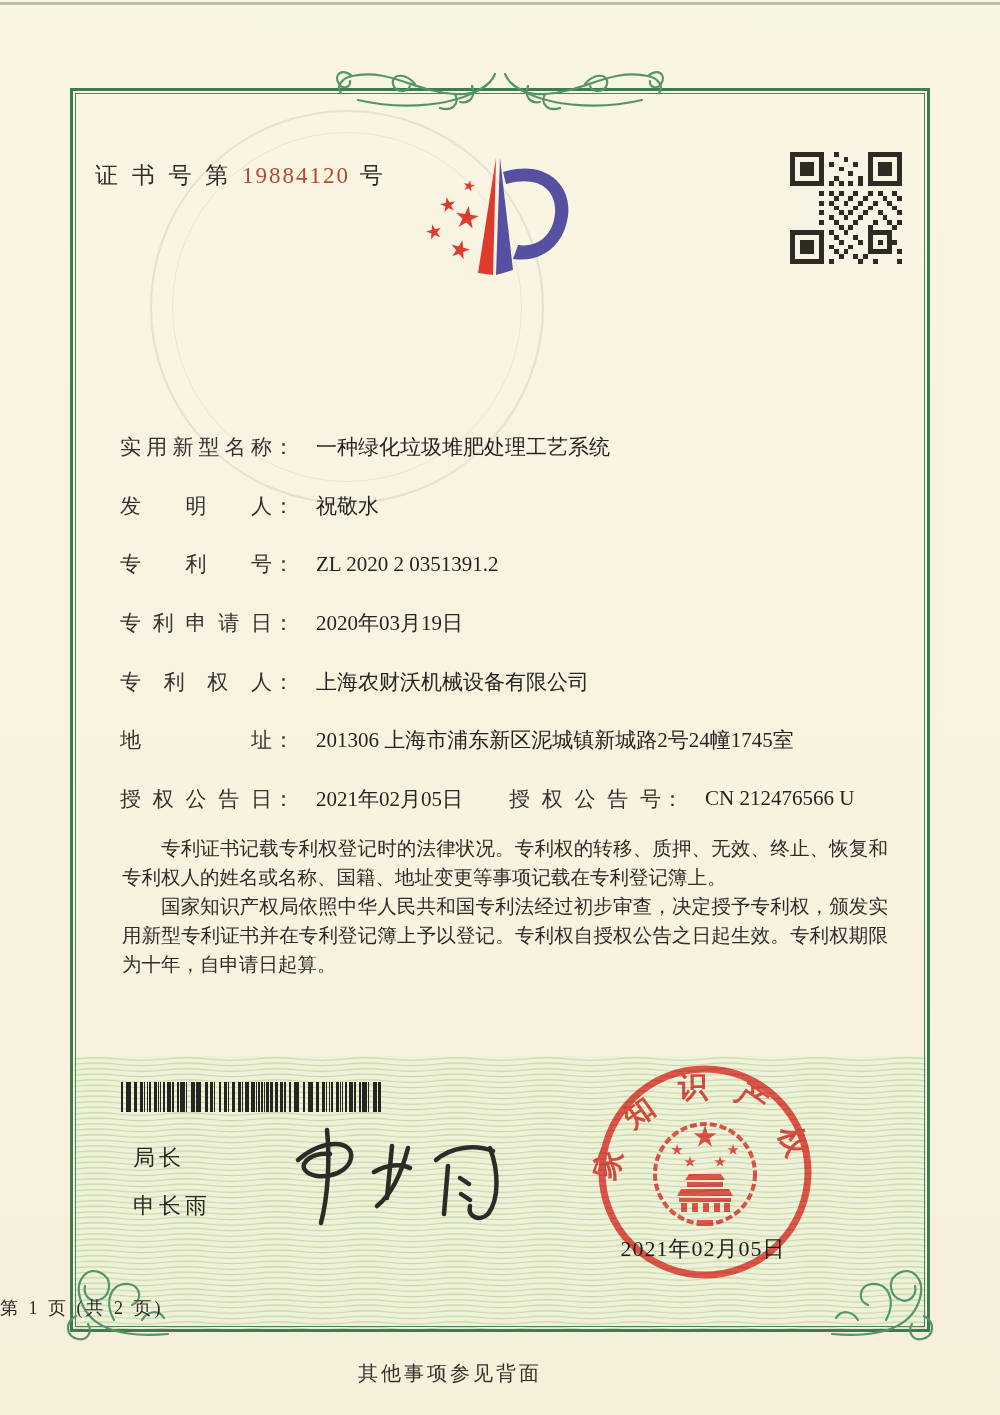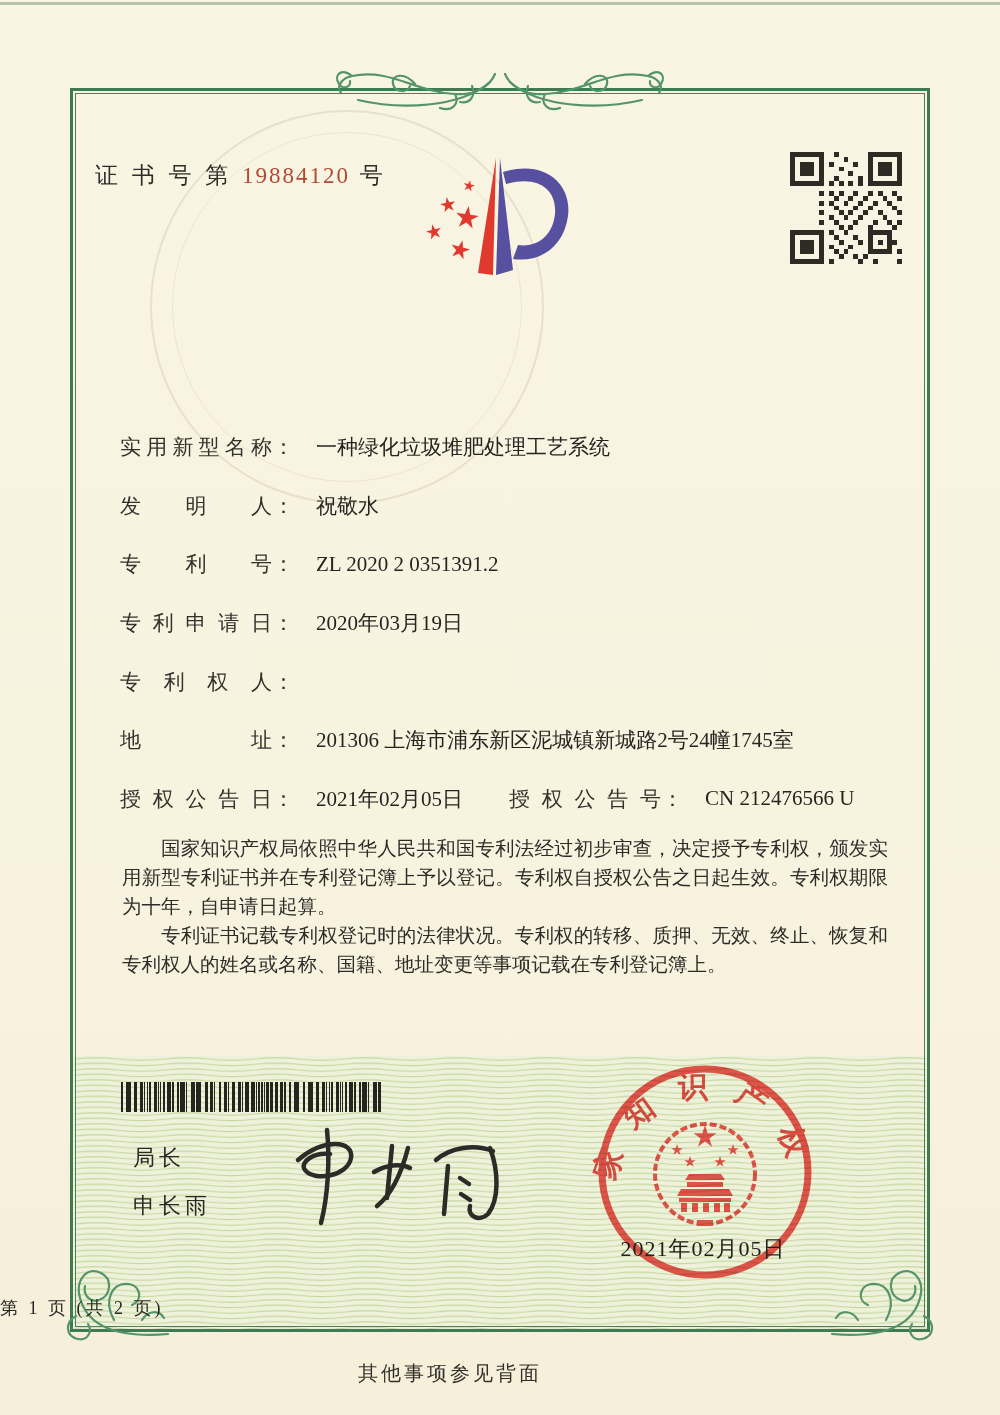--- a/index.html
+++ b/index.html
@@ -188,41 +188,42 @@
       <span class="fvalue">ZL 2020 2 0351391.2</span>
     </div>
     <div class="frow">
       <span class="flabel">专利申请日</span>
         <span class="fcolon">：</span>
       <span class="fvalue">2020年03月19日</span>
     </div>
     <div class="frow">
       <span class="flabel">专利权人</span>
         <span class="fcolon">：</span>
+      <span class="fvalue">上海农财沃机械设备有限公司</span>
     </div>
     <div class="frow">
       <span class="flabel">地址</span>
         <span class="fcolon">：</span>
       <span class="fvalue">201306 上海市浦东新区泥城镇新城路2号24幢1745室</span>
     </div>
     <div class="frow">
       <span class="flabel">授权公告日</span>
         <span class="fcolon">：</span>
       <span class="fvalue">2021年02月05日</span>
       <span class="pair2">
         <span class="flabel">授权公告号</span>
           <span class="fcolon">：</span>
         <span class="fvalue">CN 212476566 U</span>
       </span>
     </div>
   </div>
 
   <div class="paragraphs">
+    <p>专利证书记载专利权登记时的法律状况。专利权的转移、质押、无效、终止、恢复和专利权人的姓名或名称、国籍、地址变更等事项记载在专利登记簿上。</p>
     <p>国家知识产权局依照中华人民共和国专利法经过初步审查，决定授予专利权，颁发实用新型专利证书并在专利登记簿上予以登记。专利权自授权公告之日起生效。专利权期限为十年，自申请日起算。</p>
-    <p>专利证书记载专利权登记时的法律状况。专利权的转移、质押、无效、终止、恢复和专利权人的姓名或名称、国籍、地址变更等事项记载在专利登记簿上。</p>
   </div>
 
   <div class="barcode"></div>
 
   <div class="director">
     <div>局长</div>
     <div>申长雨</div>
   </div>
 
   <svg class="signature" width="250" height="115" viewBox="0 0 250 115">

